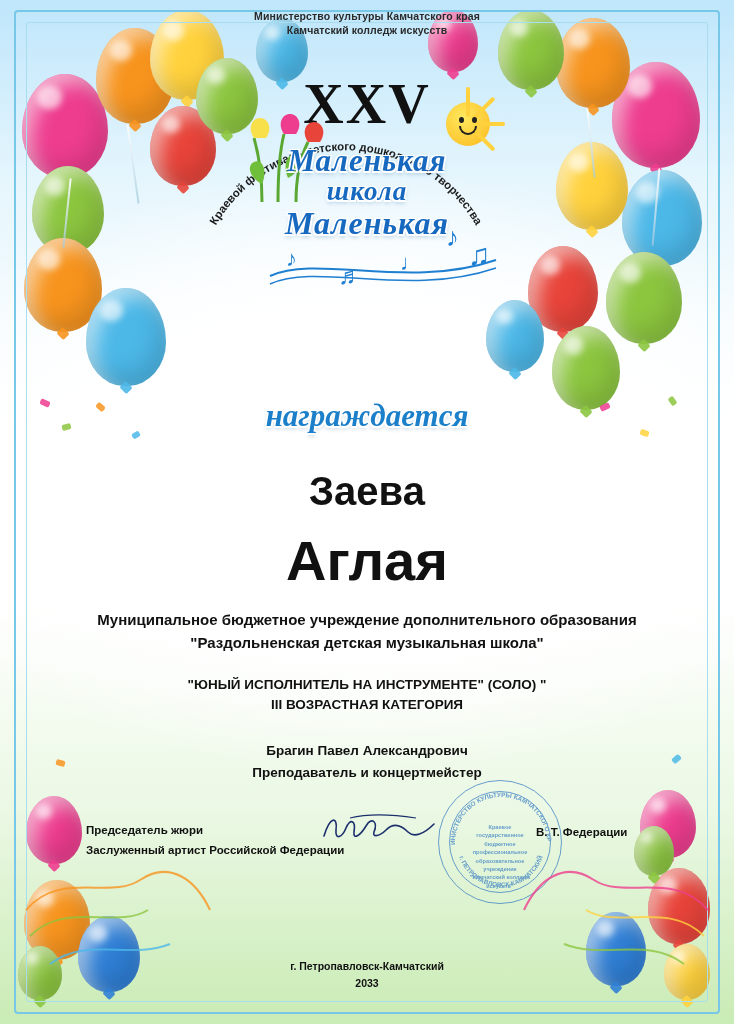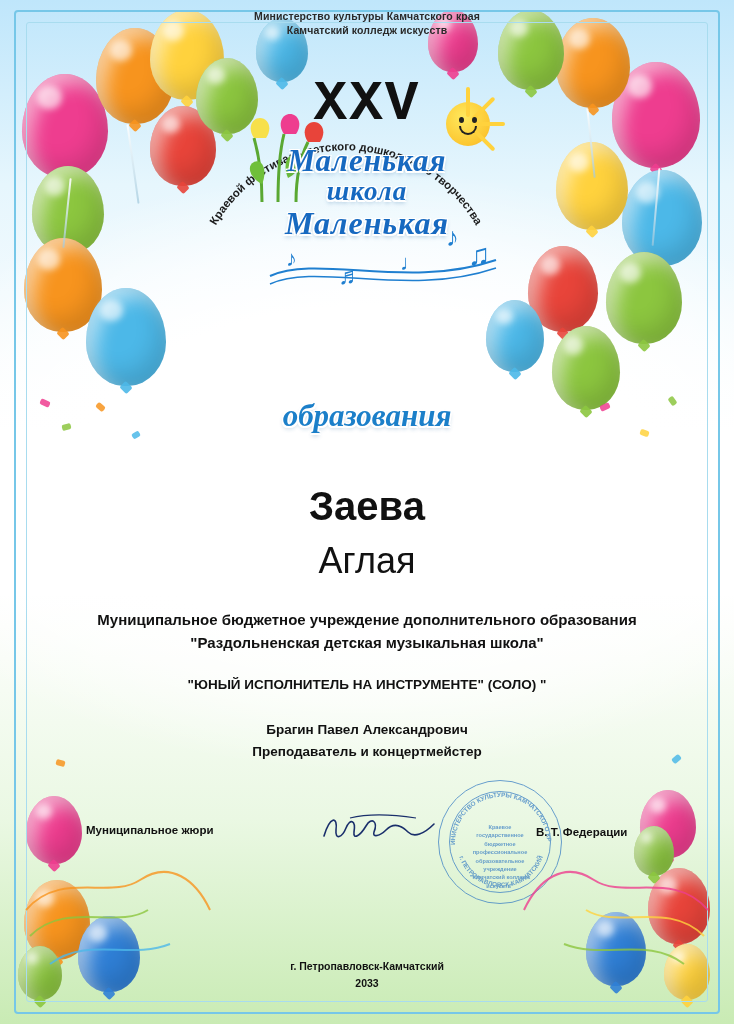--- a/index.html
+++ b/index.html
@@ -83,21 +83,21 @@
   .arc-text text {
     font-family: "Liberation Sans", sans-serif;
     font-size: 11.5px;
     font-weight: bold;
     fill: #1c1c1c;
   }
   .xxv {
     position: absolute;
     left: 0; right: 0; top: 72px;
     text-align: center;
-    font-family: Liberation Mono, monospace;
+    font-family: Liberation Serif, serif;
     font-size: 56px;
     font-weight: bold;
     color: #111;
     letter-spacing: 2px;
   }
   .logo-line1, .logo-line2, .logo-line3 {
     position: absolute;
     left: 0; right: 0;
     text-align: center;
     font-family: "Liberation Serif", serif;
@@ -162,22 +162,22 @@
     color: #1b7fc9;
     text-shadow: -1.5px -1.5px 0 #fff, 1.5px -1.5px 0 #fff, -1.5px 1.5px 0 #fff, 1.5px 1.5px 0 #fff, 0 3px 4px rgba(20,90,150,0.3);
   }
 
   
   .recipient {
     position: absolute; left: 0; right: 0; top: 462px;
     text-align: center;
     color: #111;
   }
-  .recipient .last { font-size: 40px; font-weight: bold; line-height: 1.45; margin-top: 15px; }
-  .recipient .first { font-size: 36px; font-weight: normal; line-height: 1.45; }
+  .recipient .last { font-size: 40px; font-weight: bold; line-height: 1.45; }
+  .recipient .first { font-size: 56px; font-weight: bold; line-height: 1.45; }
 
   
   .body-block {
     position: absolute; left: 60px; right: 60px; top: 608px;
     text-align: center;
     color: #111;
   }
   .body-block .org {
     font-size: 15px; font-weight: bold; line-height: 1.55;
   }
@@ -398,43 +398,45 @@
   <div class="note" style="left:446px; top:222px;">♪</div>
   <div class="note" style="left:468px; top:238px; font-size:30px;">♫</div>
   <div class="note" style="left:400px; top:250px; font-size:22px;">♩</div>
   <div class="note" style="left:338px; top:262px; font-size:24px;">♬</div>
   <div class="note" style="left:286px; top:246px; font-size:22px;">♪</div>
   <svg style="position:absolute; left:268px; top:246px; width:230px; height:46px;" viewBox="0 0 230 46">
     <path d="M2 30 C 50 8, 140 44, 228 14" stroke="#1f7fd0" stroke-width="2" fill="none"></path>
     <path d="M2 38 C 50 16, 140 52, 228 22" stroke="#1f7fd0" stroke-width="1.5" fill="none"></path>
   </svg>
 
-  <div class="nagrazhdaetsya">образования</div>
+  <div class="nagrazhdaetsya">награждается</div>
 
   <div class="recipient">
     <div class="last">Заева</div>
     <div class="first">Аглая</div>
   </div>
 
   <div class="body-block">
     <div class="org">
       <div>Муниципальное бюджетное учреждение дополнительного образования</div>
       <div>"Раздольненская детская музыкальная школа"</div>
     </div>
     <div class="nomination">
       <div>"ЮНЫЙ ИСПОЛНИТЕЛЬ НА ИНСТРУМЕНТЕ" (СОЛО) "</div>
+      <div>III ВОЗРАСТНАЯ КАТЕГОРИЯ</div>
     </div>
     <div class="teacher">
       <div>Брагин Павел Александрович</div>
       <div>Преподаватель и концертмейстер</div>
     </div>
   </div>
 
   <div class="sign-left">
-    <div>Муниципальное жюри</div>
+    <div>Председатель жюри</div>
+    <div>Заслуженный артист Российской Федерации</div>
   </div>
 
   <svg class="signature-scribble" viewBox="0 0 120 34">
     <path d="M4 24 C 10 4, 18 4, 16 18 C 15 28, 22 26, 26 16 C 30 6, 36 8, 34 20 C 33 28, 40 24, 46 14 C 52 4, 58 10, 54 20 C 52 26, 60 24, 66 18 C 74 10, 82 14, 88 20 C 94 26, 104 22, 114 12" stroke="#1a2f6b" stroke-width="1.6" fill="none" stroke-linecap="round"></path>
     <path d="M30 6 C 46 2, 70 2, 96 6" stroke="#1a2f6b" stroke-width="1.2" fill="none"></path>
   </svg>
 
   <div class="sign-name">В. Т. Федерации</div>
 
   <div class="stamp">

